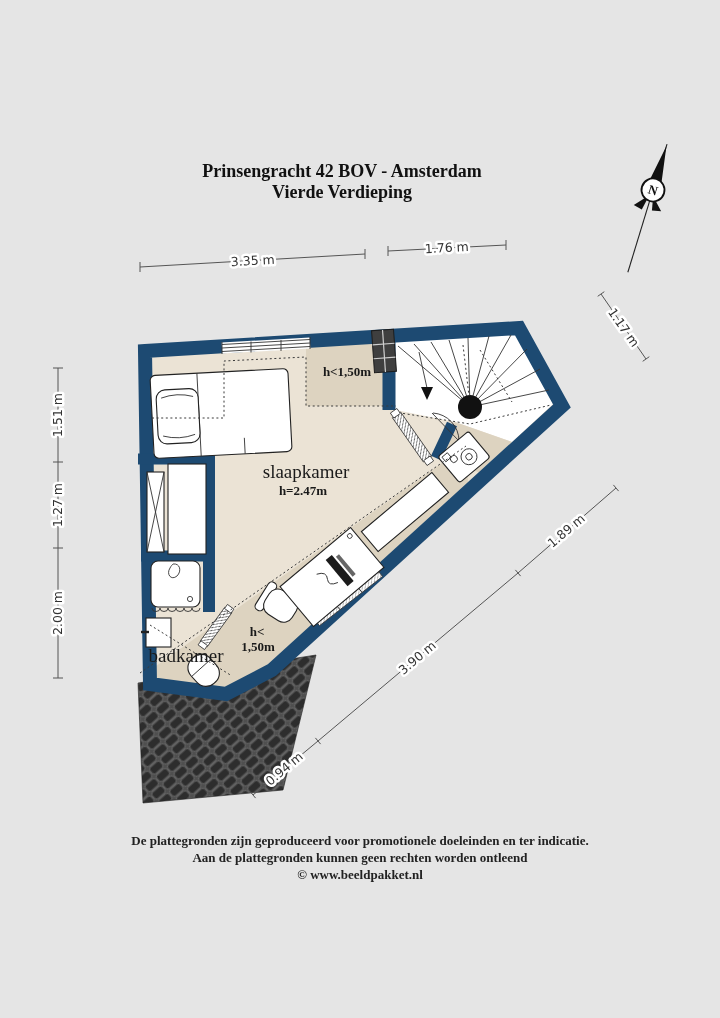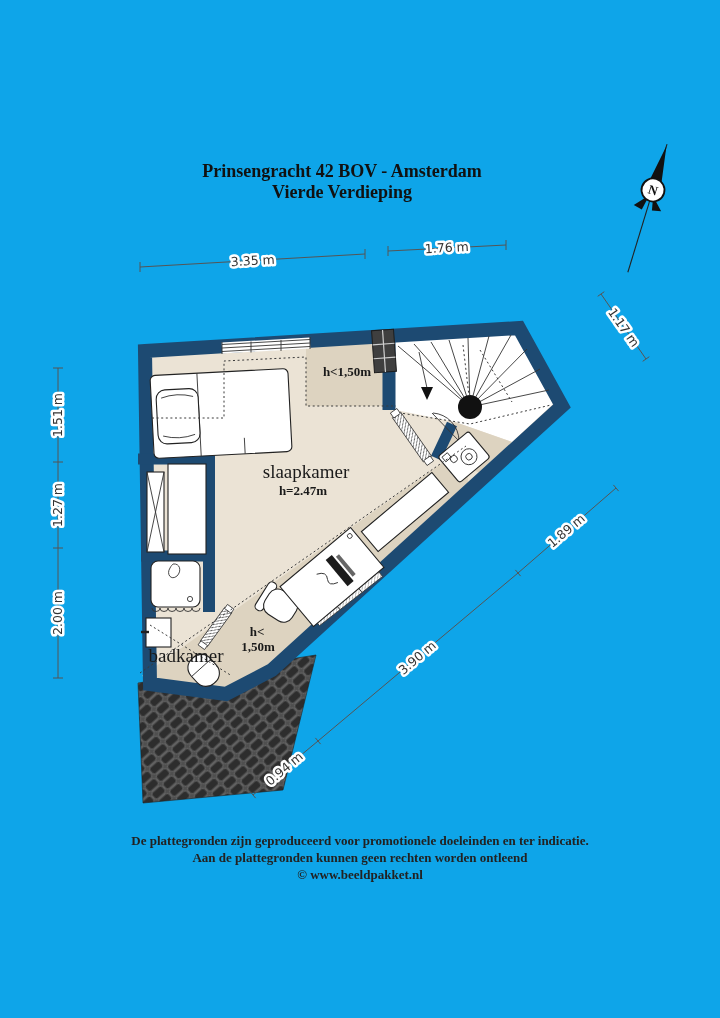--- a/index.html
+++ b/index.html
@@ -1,16 +1,16 @@
 <!DOCTYPE html>
 <html><head>
 <meta charset="utf-8">
 <style>
   html,body{margin:0;padding:0;background:#ffffff;}
-  .page{position:relative;width:720px;height:1018px;background:#0ea5e9;overflow:hidden;
+  .page{position:relative;width:720px;height:1018px;background:#e5e5e5;overflow:hidden;
         font-family:"Liberation Serif","DejaVu Serif",serif;}
   svg{position:absolute;left:0;top:0;}
   text{user-select:none;}
   .t-title{font:bold 18px "Liberation Serif","DejaVu Serif",serif;fill:#111;}
   .t-room{font:19px "Liberation Serif","DejaVu Serif",serif;fill:#1a1a1a;}
   .t-h{font:bold 13px "Liberation Serif","DejaVu Serif",serif;fill:#1a1a1a;}
   .t-dim{font:12.5px "DejaVu Sans","Liberation Sans",sans-serif;fill:#333;
          paint-order:stroke;stroke:#ffffff;stroke-width:5px;stroke-linejoin:round;}
   .t-foot{font:bold 13px "Liberation Serif","DejaVu Serif",serif;fill:#222;}
   .t-n{font:bold 13px "Liberation Serif","DejaVu Serif",serif;fill:#111;}

